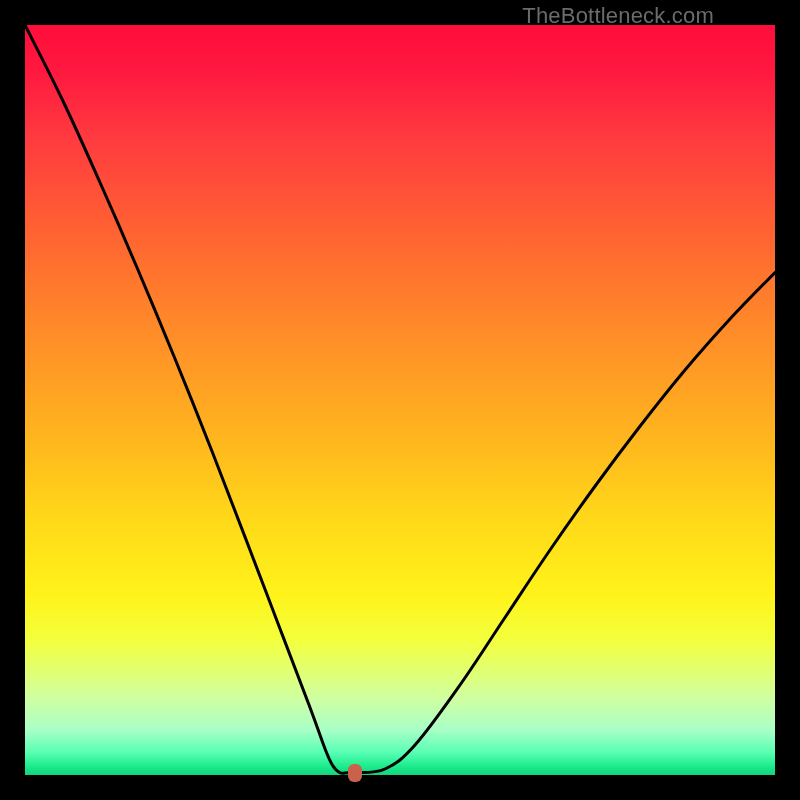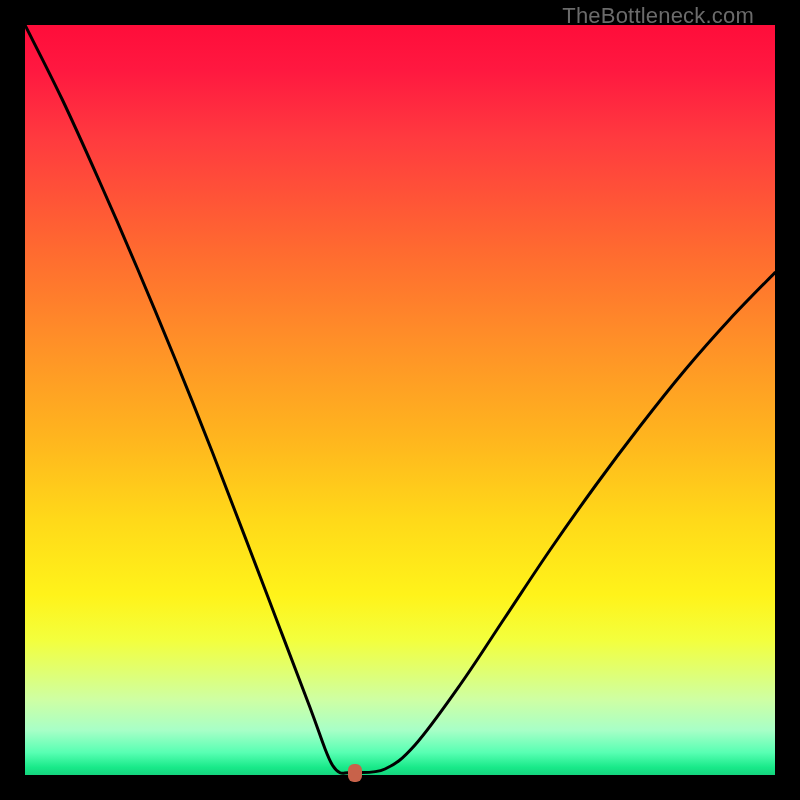--- a/index.html
+++ b/index.html
@@ -11,21 +11,20 @@
     overflow: hidden;
     font-family: Arial, Helvetica, sans-serif;
   }
   .frame {
     position: absolute;
     left: 0;
     top: 0;
     width: 724px;
     height: 800px;
     background: #000;
-    padding-left: 40px;
   }
   .plot-area {
     position: absolute;
     left: 25px;
     top: 25px;
     width: 750px;
     height: 750px;
     
     background: linear-gradient(
       to bottom,

